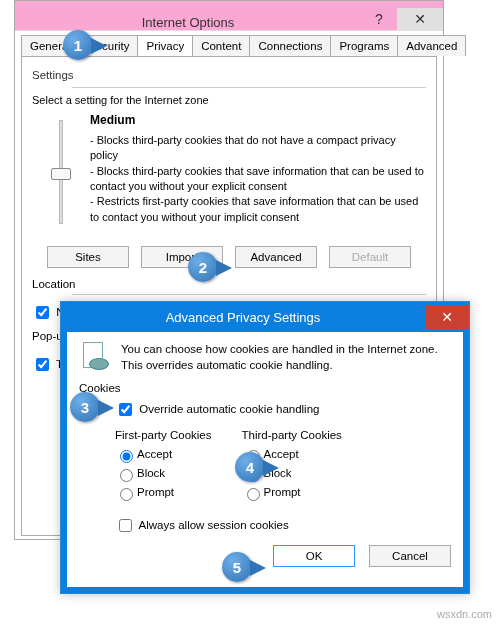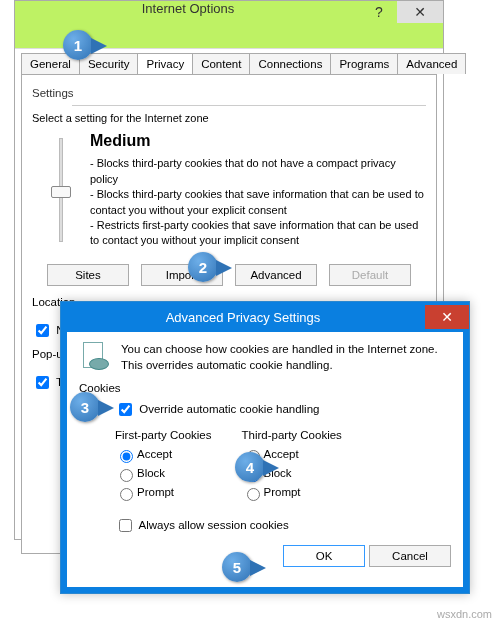--- a/index.html
+++ b/index.html
@@ -1,35 +1,35 @@
 <!DOCTYPE html>
 <html><head>
 <meta charset="utf-8">
 <style>
   * { box-sizing: border-box; font-family: "Segoe UI", Tahoma, sans-serif; }
   body { margin: 0; background: #fff; width: 500px; height: 626px; position: relative; overflow: hidden; }
   .window { position: absolute; border: 1px solid #aaa; background: #f0f0f0; }
   .main-win { left: 14px; top: 0; width: 430px; height: 540px; background: #fff; }
-  .titlebar { height: 48px; background: #bef264; display: flex; align-items: flex-start; border-bottom: 1px solid #ddd; }
+  .titlebar { height: 30px; background: #f9a8d4; display: flex; align-items: flex-end; border-bottom: 1px solid #ddd; }
   .title { flex: 1; text-align: center; font-size: 13px; color: #333; }
   .title-btn { width: 36px; height: 22px; display: flex; align-items: center; justify-content: center; font-size: 14px; color: #333; }
   .close-btn { background: #e0e0e0; width: 46px; height: 22px; }
   .tabs { display: flex; margin: 4px 6px 0; font-size: 11.5px; }
   .tab { padding: 4px 8px; border: 1px solid #aaa; border-bottom: none; background: #f4f4f4; margin-right: -1px; }
   .tab.active { background: #fff; position: relative; z-index: 2; }
   .tab.cover { position: relative; }
   .tabpanel { border: 1px solid #aaa; margin: 0 6px 6px; padding: 8px 10px; background: #fff; min-height: 480px; }
   .group-label { font-size: 11.5px; color: #333; margin: 4px 0 6px; }
   .zone-txt { font-size: 11px; margin-bottom: 6px; }
   .slider-area { display: flex; gap: 14px; }
   .vslider { width: 30px; height: 120px; position: relative; margin-left: 14px; }
   .vslider .track { position: absolute; left: 13px; top: 8px; width: 4px; height: 104px; background: #ddd; border: 1px solid #bbb; }
   .vslider .thumb { position: absolute; left: 5px; top: 56px; width: 20px; height: 12px; background: #f8f8f8; border: 1px solid #888; border-radius: 2px; }
   .level-col { flex: 1; font-size: 11px; line-height: 1.4; }
-  .level-name { font-weight: bold; font-size: 16px; margin-bottom: 4px; }
+  .level-name { font-weight: bold; font-size: 12px; margin-bottom: 4px; }
   .btnrow { display: flex; gap: 12px; margin: 14px 4px 10px; justify-content: center; }
   .btn { min-width: 82px; height: 22px; font-size: 11.5px; background: #f4f4f4; border: 1px solid #aaa; display: inline-flex; align-items: center; justify-content: center; cursor: pointer; }
   .btn.primary { border: 1px solid #3399ff; background: #fff; }
   .btn.disabled { color: #aaa; }
   .sect { font-size: 11.5px; margin-top: 8px; }
   input[type=checkbox], input[type=radio] { vertical-align: middle; margin-right: 4px; }
   hr.rule { border: none; border-top: 1px solid #ccc; margin: 4px 0 6px 40px; }
 
   .modal { position: absolute; left: 60px; top: 301px; width: 410px; border: 1px solid #2a87d0; background: #fff; box-shadow: 0 0 10px rgba(0,0,0,.25); }
   .modal .mtitlebar { height: 30px; background: #0a7fe0; color: #fff; display: flex; align-items: center; }
@@ -41,21 +41,21 @@
   .info-icon .sheet { position:absolute; left:4px; top:0; width:20px; height:26px; background:#fff; border:1px solid #7aa; }
   .info-icon .eye { position:absolute; left:10px; top:16px; width:20px; height:12px; border-radius:50%; background:#7aa; border:1px solid #488; }
   .cookies-box { margin-top: 8px; font-size: 11.5px; }
   .cookies-title { margin: 4px 0 6px; }
   .ov { margin-left: 36px; margin-bottom: 10px; }
   .cols { display: flex; gap: 30px; margin-left: 36px; }
   .col { font-size: 11.5px; }
   .colhead { margin-bottom: 6px; }
   .radio-row { margin: 3px 0; }
   .sess { margin: 12px 0 10px 36px; }
-  .mbtns { display: flex; gap: 4px; justify-content: flex-end; margin-top: 8px; }
+  .mbtns { display: flex; gap: 14px; justify-content: flex-end; margin-top: 8px; }
 
   .callout { position: absolute; width: 30px; height: 30px; border-radius: 50%; background: radial-gradient(circle at 35% 30%, #6daee8, #2f72b5); color: #fff; font-weight: bold; font-size: 15px; display: flex; align-items: center; justify-content: center; box-shadow: 1px 1px 3px rgba(0,0,0,.4); z-index: 50; }
   .callout::after { content: ""; position: absolute; right: -14px; top: 8px; width: 0; height: 0; border-left: 16px solid #2f72b5; border-top: 8px solid transparent; border-bottom: 8px solid transparent; }
   .wm { position: absolute; right: 8px; bottom: 6px; font-size: 11px; color: #aaa; }
 </style>
 </head>
 <body>
 
 <div class="window main-win">
   <div class="titlebar">

